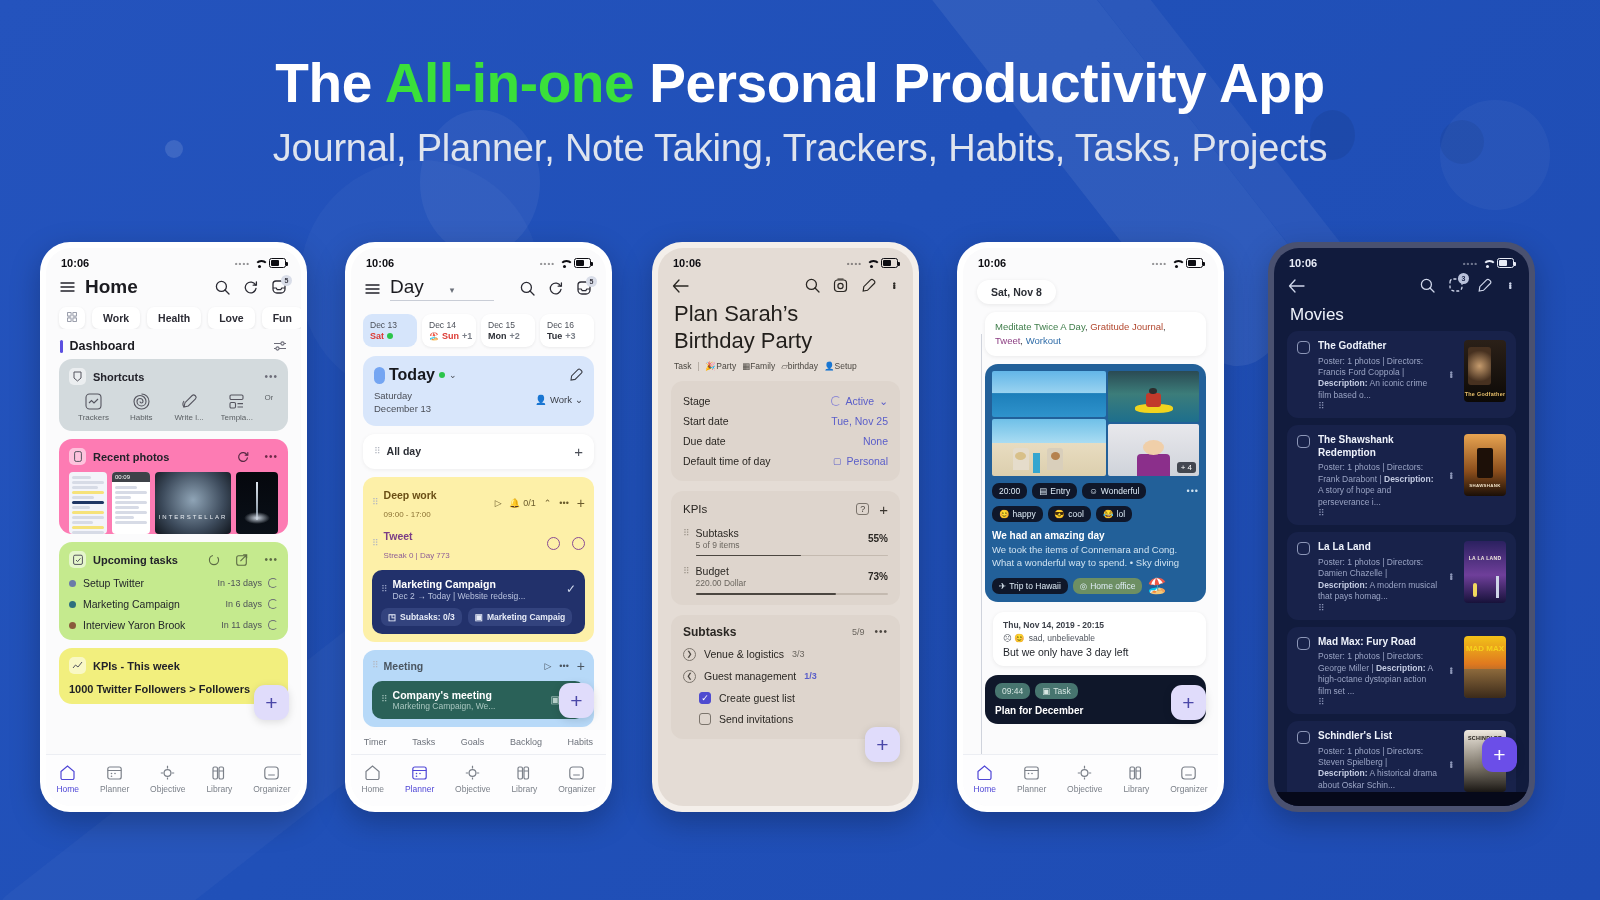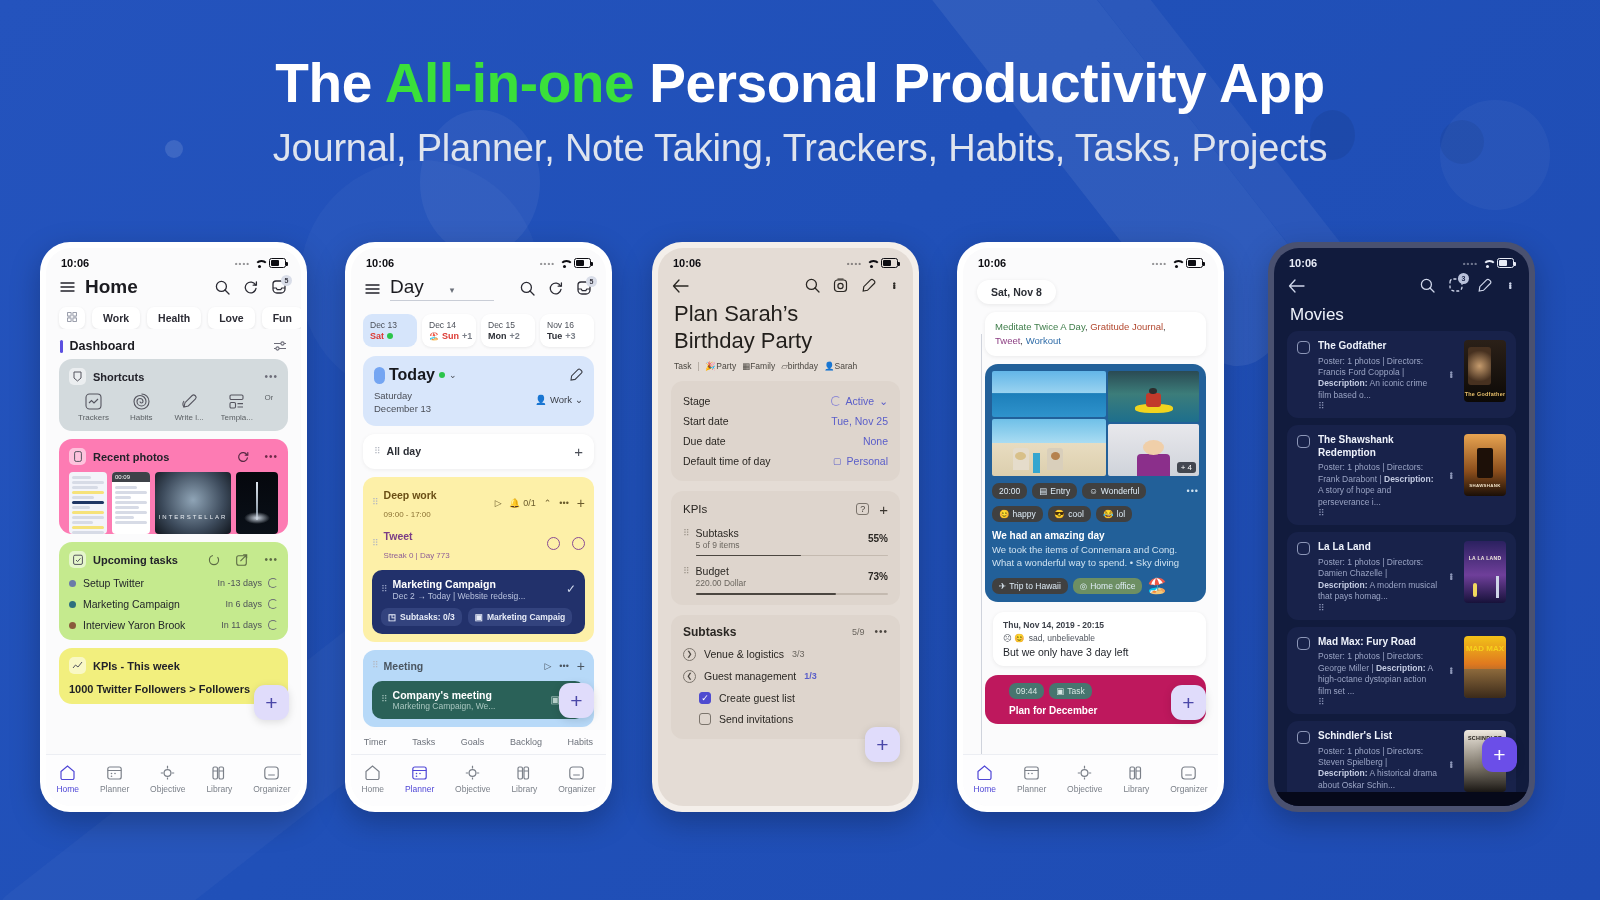--- a/index.html
+++ b/index.html
@@ -177,28 +177,28 @@
   .pg { display:flex; gap:2px; height:105px; }
   .pg .left { flex:1.25; display:flex; flex-direction:column; gap:2px; }
   .pg .right { flex:1; display:flex; flex-direction:column; gap:2px; }
   .pim { border-radius:2px; overflow:hidden; position:relative; }
   .sea { background: linear-gradient(#63b6e8 0%,#9ad3f0 48%,#1d7fba 49%,#2f93cc 100%); }
   .beach { background: linear-gradient(#6fc0e8 0%,#a9dcf2 42%,#e8dcc0 43%,#dccfae 100%); }
   .kayak { background: linear-gradient(#2a4a53 0%,#3c7d7a 45%,#1d6f8d 100%); }
   .gym { background: linear-gradient(#e8e8ec,#cfd3da); }
   .plus4 { position:absolute; right:3px; bottom:3px; background:rgba(30,35,45,.8); color:#fff; font-size:8px; border-radius:3px; padding:1px 4px; }
   .tagrow { display:flex; align-items:center; gap:5px; margin-top:7px; flex-wrap:wrap; }
-  .btag { background:#404040; border-radius:7px; padding:3px 7px; font-size:8.5px; color:#dfecf6; display:flex; align-items:center; gap:3px; white-space:nowrap;}
+  .btag { background:#0f172a; border-radius:7px; padding:3px 7px; font-size:8.5px; color:#dfecf6; display:flex; align-items:center; gap:3px; white-space:nowrap;}
   .p4-h { font-size:10px; font-weight:700; color:#ffffff; margin-top:8px; }
   .p4-b { font-size:9.5px; color:#cfe2f0; line-height:1.4; margin-top:2px; }
   .p4-white { margin:10px 12px 0 30px; background:#fff; border-radius:11px; padding:8px 10px; box-shadow:0 1px 4px rgba(0,0,0,.07); }
   .p4-date { font-size:8.5px; color:#3c4049; font-weight:600; }
   .p4-emo { font-size:8.5px; color:#4e535c; margin-top:3px; display:flex; align-items:center; gap:4px;}
   .p4-txt { font-size:10.5px; color:#23262c; margin-top:3px; }
-  .p4-teal { margin:9px 12px 0 22px; background:#be185d; border-radius:13px; padding:8px 24px; }
+  .p4-teal { margin:9px 12px 0 22px; background:#0f172a; border-radius:13px; padding:8px 10px; }
   .ttag { background:#47756f; border-radius:7px; padding:3px 7px; font-size:8.5px; color:#d6e6e2; display:flex; align-items:center; gap:3px;}
   .thread { position:absolute; left:18px; top:86px; width:1.2px; height:600px; background:#cfd3dc; }
 
   
   .p5-head { display:flex; align-items:center; padding:6px 14px 2px; color:#cfd6ea; }
   .p5-hicons { margin-left:auto; display:flex; align-items:center; gap:13px; }
   .p5-title { font-size:17px; color:#eef2fb; font-weight:500; padding:10px 16px 6px; }
   .m-card { margin:0 13px 7px; background:#18224a; border-radius:11px; padding:9px 10px; display:flex; gap:8px; }
   .m-cb { width:13px;height:13px;border:1.5px solid #8d97b8;border-radius:4px; flex:none; margin-top:1px;}
   .m-body { flex:1; min-width:0; }
@@ -595,21 +595,21 @@
           </div>
     </div>
     <div class="dp">
       <div class="dp-d">Dec 15</div>
       <div class="dp-w">
             <span>Mon</span>
             <span class="plus">+2</span>
           </div>
     </div>
     <div class="dp">
-      <div class="dp-d">Nov 16</div>
+      <div class="dp-d">Dec 16</div>
       <div class="dp-w">
             <span>Tue</span>
             <span class="plus">+3</span>
           </div>
     </div>
   </div>
 
   <div class="today-card">
     <div class="today-top">
       <span class="today-pill"></span>
@@ -817,21 +817,21 @@
     <span>Plan Sarah’s</span><br>
     <span>Birthday Party</span>
   </div>
 
   <div class="p3-meta">
     <span>Task</span>
     <span style="color:#a39b91">|</span>
     <span>🎉<span>Party</span></span>
     <span>▦<span>Family</span></span>
     <span>▱<span>birthday</span></span>
-    <span>👤<span>Sarah</span></span>
+    <span>👤<span>Setup</span></span>
   </div>
 
   <div class="p3-card">
     <div class="p3-row">
       <span>Stage</span>
       <span class="p3-val">
             <span style="width:10px;height:10px;border:1.3px solid #8f8bd4;border-radius:50%;border-right-color:transparent;display:inline-block"></span>
             <span>Active</span>
             <span>⌄</span>
           </span>

